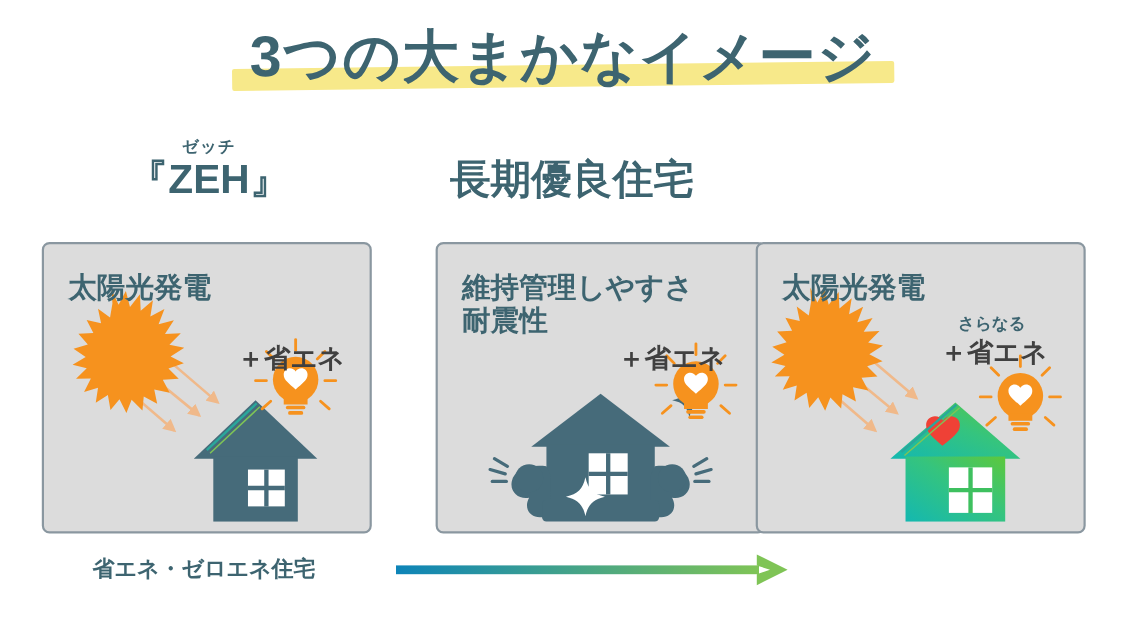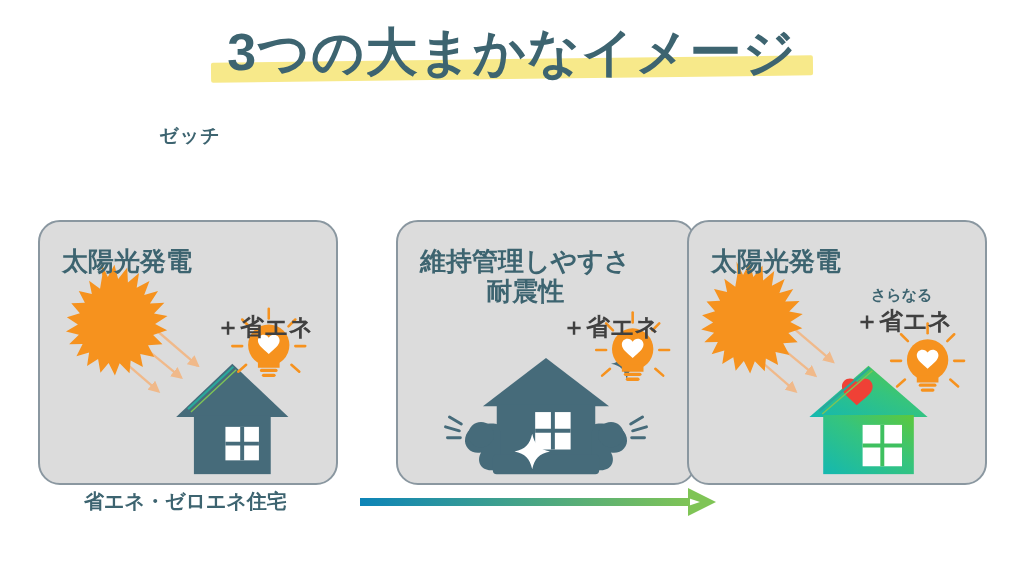--- a/index.html
+++ b/index.html
@@ -58,21 +58,21 @@
     width: 1024px;
     height: 78px;
   }
   .col-head {
     position: absolute;
     text-align: center;
     color: #3d6470;
     font-weight: bold;
   }
   .col-head .ruby {
-    font-size: 19px;
+    font-size: 15px;
     font-weight: bold;
     line-height: 1;
     letter-spacing: 1px;
     height: 18px;
     display: block;
   }
   .col-head .main {
     font-size: 37px;
     line-height: 1.05;
     display: block;
@@ -83,24 +83,23 @@
   #head-2 { left: 685px; width: 310px; top: 18px; }
 
   
   .card {
     position: absolute;
     top: 220px;
     width: 300px;
     height: 265px;
     background: #dcdcdc;
     border: 2px solid #8a97a0;
-    border-radius: 22px;
+    border-radius: 7px;
     box-sizing: border-box;
     overflow: hidden;
-    text-align: center;
   }
   #card-0 { left: 38px; }
   #card-1 { left: 372px; margin-left: 24px; }
   #card-2 { left: 687px; }
 
   .card-label {
     position: absolute;
     color: #3d6470;
     font-weight: bold;
     font-size: 26px;
@@ -125,21 +124,21 @@
     left: 0;
     top: 0;
     width: 100%;
     height: 100%;
     pointer-events: none;
   }
 
   
   .bottom {
     position: absolute;
-    top: 482px;
+    top: 498px;
     left: 0;
     width: 904px;
     height: 48px;
   }
   .bottom-label {
     position: absolute;
     color: #3d6470;
     font-size: 20px;
     font-weight: bold;
     white-space: nowrap;
@@ -162,22 +161,26 @@
   <div class="title-inner">
     <div class="title-highlight"></div>
     <div class="title-text">3つの大まかなイメージ</div>
   </div>
 </div>
 
 <div class="headers">
 
   <div class="col-head" id="head-0">
     <span class="ruby">ゼッチ</span>
+    <span class="main">『ZEH』</span>
   </div>
 
+  <div class="col-head" id="head-1">
+    <span class="main">長期優良住宅</span>
+  </div>
 
 </div>
 
 <div class="card" id="card-0">
   <svg class="svg-art" viewBox="0 0 300 265">
     <defs>
       <marker id="arrowheadA" markerWidth="5" markerHeight="5" refX="4" refY="2.5" orient="auto">
         <path d="M0,0 L5,2.5 L0,5 z" fill="#f0b98a"></path>
       </marker>
     </defs>

